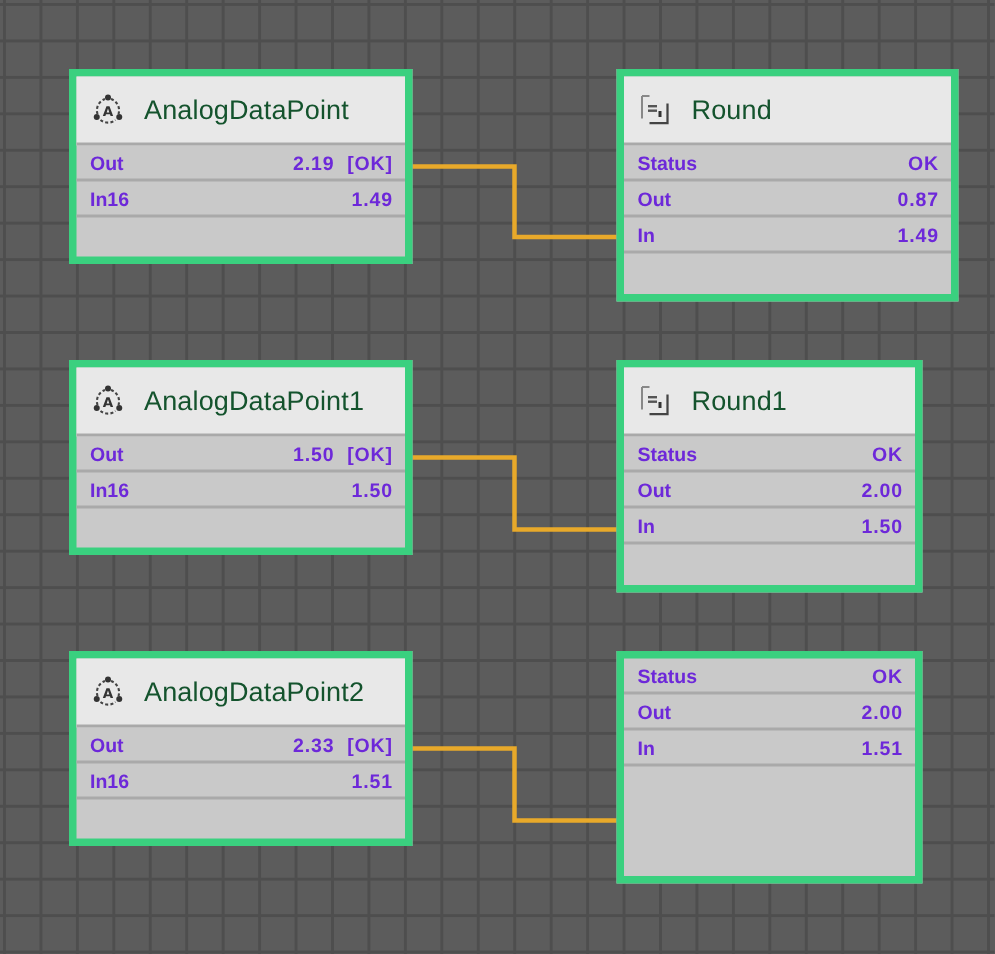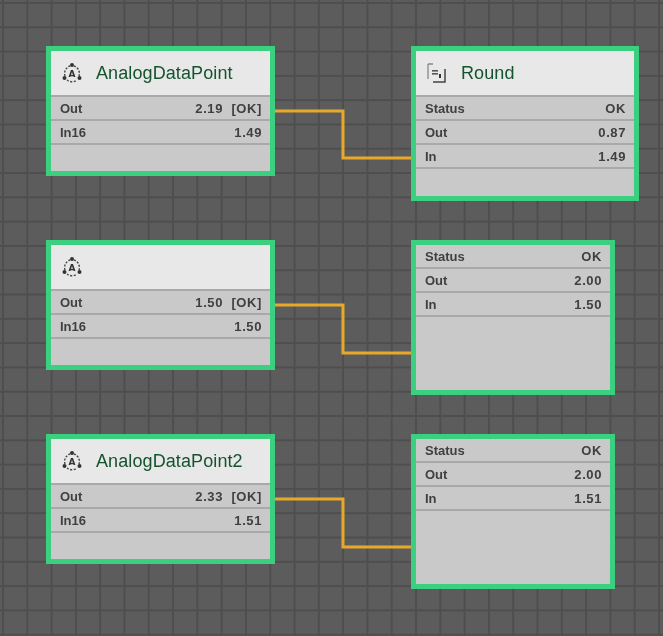--- a/index.html
+++ b/index.html
@@ -25,21 +25,21 @@
       display: flex; align-items: center;
       padding-left: 9px; box-sizing: border-box;
     }
     .node .hdr .icon { width: 24px; height: 24px; margin-right: 12px; display: flex; align-items: center; justify-content: center; }
     .node .hdr .title { font-size: 18px; color: #14532d; letter-spacing: 0.1px; }
     .row {
       height: 24px; box-sizing: border-box;
       border-bottom: 2px solid #a9a9a9;
       display: flex; align-items: center; justify-content: space-between;
       padding: 0 8px 0 9px;
-      font-size: 13px; font-weight: bold; color: #404040;
+      font-size: 13px; font-weight: bold; color: #6d28d9;
     }
     .row .val { letter-spacing: 0.6px; }
     .row.empty { border-bottom: none; height: 24px; }
   </style>
 </head>
 <body>
 
 <svg class="links" viewBox="0 0 663 636">
   <path d="M275 111 H343 V158 H411" fill="none" stroke="#e8a92a" stroke-width="3"></path>
   <path d="M275 305 H343 V353 H411" fill="none" stroke="#e8a92a" stroke-width="3"></path>
@@ -106,33 +106,46 @@
       <svg width="24" height="24" viewBox="0 0 24 24">
           <path d="M5 15 A8 8 0 0 1 10 5" fill="none" stroke="#444" stroke-width="1.4" stroke-dasharray="2 1.5"></path>
           <path d="M14 5 A8 8 0 0 1 19 15" fill="none" stroke="#444" stroke-width="1.4" stroke-dasharray="2 1.5"></path>
           <path d="M7 19 A8 8 0 0 0 17 19" fill="none" stroke="#444" stroke-width="1.4" stroke-dasharray="2 1.5"></path>
           <circle cx="12" cy="4" r="2" fill="#333"></circle>
           <circle cx="4.5" cy="17" r="2" fill="#333"></circle>
           <circle cx="19.5" cy="17" r="2" fill="#333"></circle>
           <text x="12" y="16" font-size="9" font-weight="bold" text-anchor="middle" fill="#333" font-family="DejaVu Sans, sans-serif">A</text>
         </svg>
     </span>
+    <span class="title">AnalogDataPoint1</span>
   </div>
   <div class="row">
       <span>Out</span>
       <span class="val" style="white-space:pre">1.50  [OK]</span>
     </div>
   <div class="row">
       <span>In16</span>
       <span class="val">1.50</span>
     </div>
   <div class="row empty"></div>
 </div>
 
 <div class="node" style="left:411px; top:240px; width:204px; height:155px;">
+  <div class="hdr">
+    <span class="icon">
+      <svg width="24" height="24" viewBox="0 0 24 24">
+          <path d="M3 3 H8 M3 3 V18" stroke="#888" stroke-width="1.3" fill="none"></path>
+          <path d="M20 8 V21 H8" stroke="#444" stroke-width="1.5" fill="none"></path>
+          <rect x="7" y="9" width="6" height="1.6" fill="#555"></rect>
+          <rect x="7" y="12" width="6" height="1.6" fill="#555"></rect>
+          <rect x="14" y="13" width="2" height="4" fill="#333"></rect>
+        </svg>
+    </span>
+    <span class="title">Round1</span>
+  </div>
   <div class="row">
       <span>Status</span>
       <span class="val">OK</span>
     </div>
   <div class="row">
       <span>Out</span>
       <span class="val">2.00</span>
     </div>
   <div class="row">
       <span>In</span>

